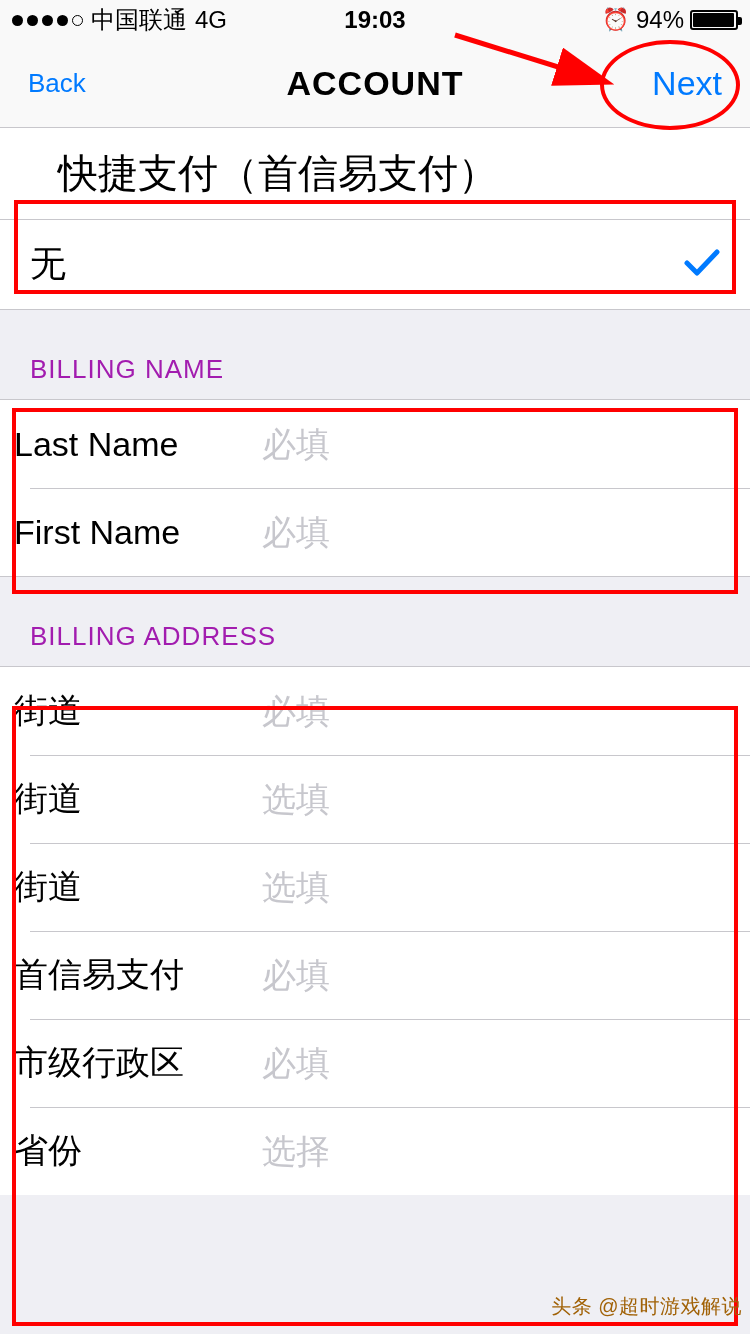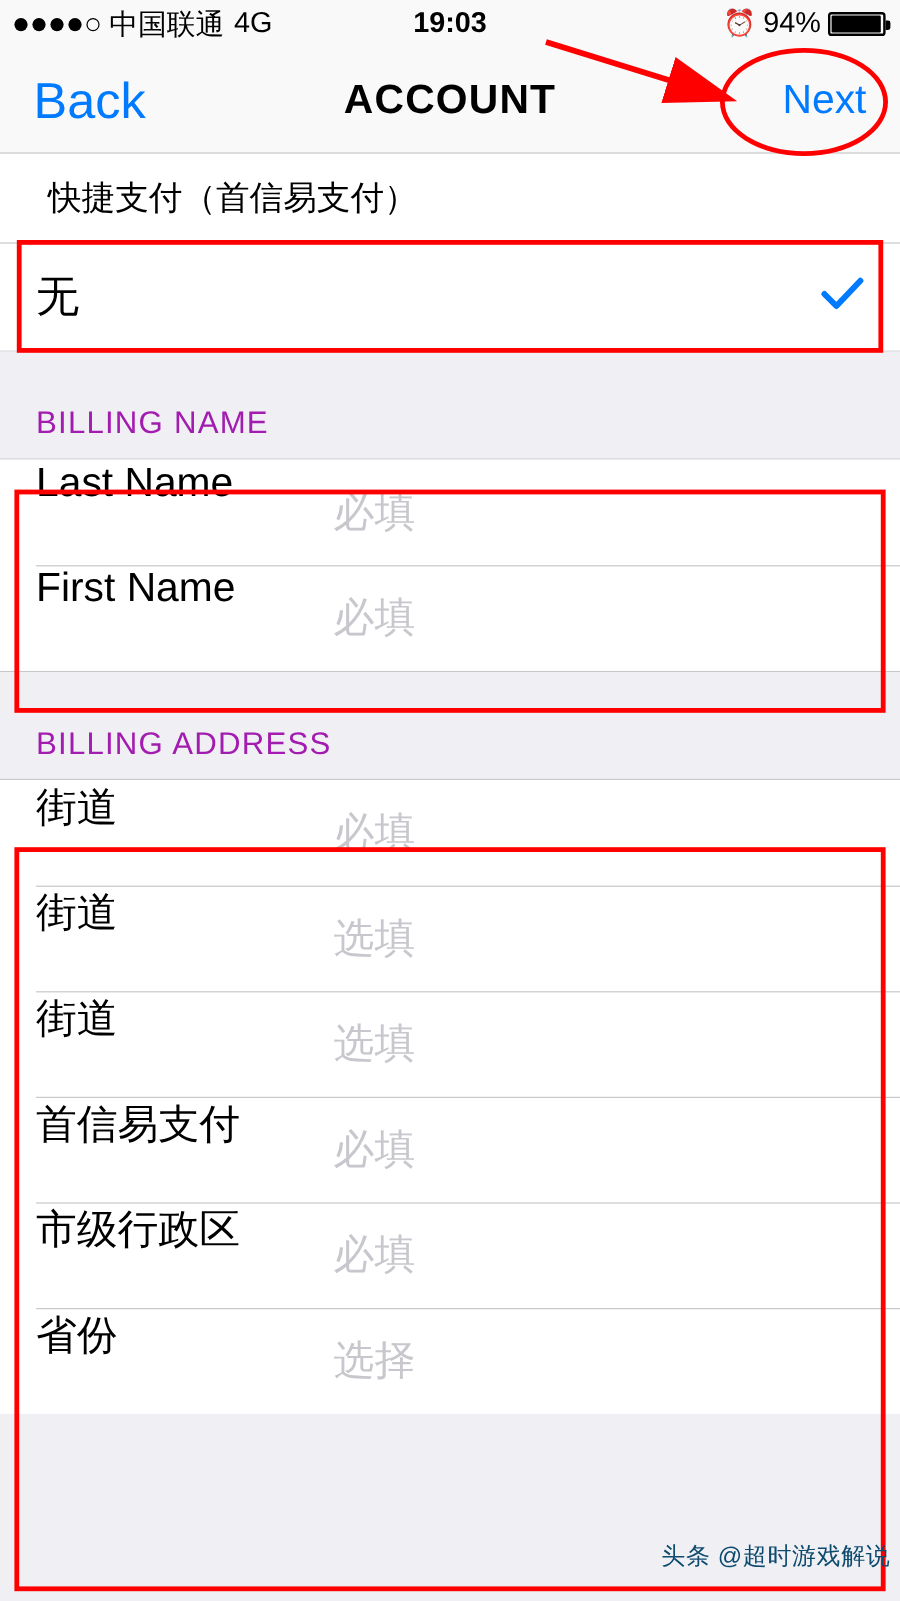--- a/index.html
+++ b/index.html
@@ -45,40 +45,41 @@
   .nav-bar {
     height: 88px;
     background: #f9f9f9;
     border-bottom: 1px solid #c8c7cc;
     display: flex;
     align-items: center;
     justify-content: space-between;
     padding: 0 28px;
     position: relative;
   }
-  .nav-back { color: #007aff; font-size: 42px; }
+  .nav-back { color: #007aff; font-size: 26px; }
   .nav-title {
     position: absolute; left: 50%; transform: translateX(-50%);
     font-size: 34px; font-weight: 700; letter-spacing: 1px;
   }
   .nav-next { color: #007aff; font-size: 34px; }
 
   
   .group { background: #fff; }
   .group-header {
     font-size: 26px;
     color: #a21caf;
     letter-spacing: 1px;
     padding: 44px 30px 14px 30px;
     background: #efeff4;
   }
   .row {
     display: flex;
+    align-items: center;
     min-height: 88px;
-    padding: 0 30px;
+    padding: 0 14px;
     background: #fff;
     position: relative;
   }
   .row + .row::before {
     content: "";
     position: absolute;
     left: 30px; right: 0; top: 0;
     height: 1px;
     background: #c8c7cc;
   }
@@ -96,23 +97,24 @@
     color: #8a8a8f;
     flex: 1;
     border: none;
     outline: none;
     background: transparent;
     margin-left: 18px;
   }
   .row-input::placeholder { color: #c7c7cd; }
 
   .payment-row {
-    font-size: 28px;
-    padding: 18px 40px;
+    font-size: 40px;
+    padding: 18px 30px;
     background: #fff;
+    margin-left: 28px;
   }
   .selected-row {
     display: flex;
     align-items: center;
     justify-content: space-between;
     font-size: 36px;
     padding: 0 30px;
     height: 90px;
     background: #fff;
   }
@@ -133,23 +135,23 @@
   }
   .arrow {
     position: absolute;
     z-index: 51;
     pointer-events: none;
   }
 
   .watermark {
     position: absolute;
     right: 8px;
-    bottom: 24px;
+    bottom: 14px;
     font-size: 20px;
-    color: #0c4a6e;
+    color: #a16207;
     z-index: 60;
     letter-spacing: 0.5px;
   }
 </style>
 </head>
 <body>
 
 <div class="status-bar">
   <div class="status-left">
     <span class="signal-dots">

